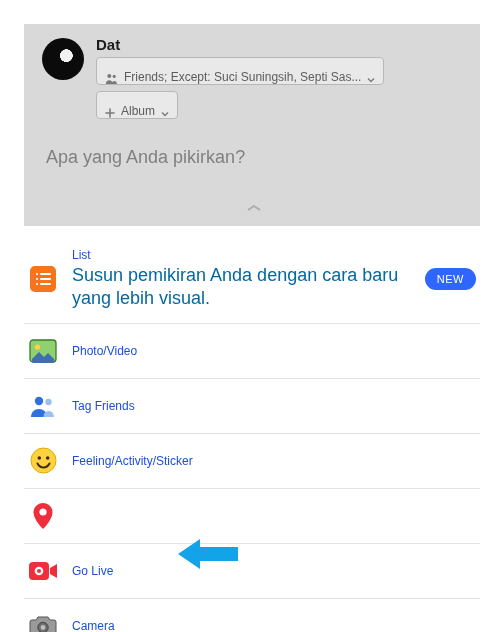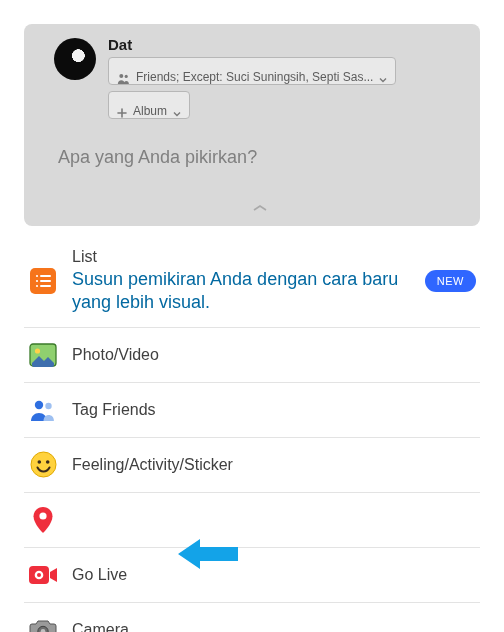--- a/index.html
+++ b/index.html
@@ -1,33 +1,33 @@
 <!DOCTYPE html>
 <html><head>
 <meta charset="utf-8">
 <style>
 html,body{margin:0;padding:0;font-family:-apple-system,Helvetica,Arial,sans-serif;background:#fff}
 .wrap{width:504px;margin:0;padding:24px 24px 0 24px;box-sizing:border-box}
-.composer{background:#d9d9d9;border-radius:8px;padding:12px 14px 8px 30px;box-sizing:border-box}
+.composer{background:#d9d9d9;border-radius:0;padding:12px 14px 8px 18px;box-sizing:border-box}
 .comp-head{display:flex;align-items:flex-start}
 .avatar{width:42px;height:42px;border-radius:50%;background:radial-gradient(circle at 58% 42%,#f2f2f2 0 18%,#0b0b0b 19% 100%);flex:0 0 auto;margin-top:2px}
 .head-right{margin-left:12px;flex:1;min-width:0}
 .uname{font-weight:700;font-size:15px;color:#1c1c1c;margin-bottom:4px}
 .pill-row{display:flex;gap:6px;flex-wrap:wrap}
 .pill{display:inline-flex;align-items:flex-end;height:26px;padding:0 8px;border:1px solid #b7b7b7;border-radius:4px;background:#e9e9e9;color:#5c5c5c;font-size:12px;white-space:nowrap;max-width:100%;overflow:hidden;cursor:pointer}
 .pill .ic{display:inline-flex;margin-right:6px}
 .pill .lbl{overflow:hidden;text-overflow:ellipsis}
 .chev{margin-left:6px;display:inline-flex}
 .placeholder{color:#808080;font-size:18px;margin:28px 4px 30px 4px}
 .collapse{display:flex;justify-content:center;align-items:center;height:20px;cursor:pointer}
 .menu{margin-top:10px}
 .row{display:flex;align-items:center;padding:12px 4px;border-bottom:1px solid #e3e3e3;cursor:pointer}
 .row .ic-box{width:30px;height:30px;display:flex;align-items:center;justify-content:center;flex:0 0 auto;margin-right:14px}
 .row .txt{flex:1;min-width:0}
-.row .title{font-size:16px;color:#404040}
+.row .title{font-size:12px;color:#1d4ed8}
 .row .sub{font-size:18px;color:#0369a1;margin-top:2px;line-height:1.3}
 .badge{background:#2f66ff;color:#fff;border-radius:999px;font-size:11px;font-weight:400;letter-spacing:.5px;padding:5px 12px;flex:0 0 auto}
 svg{display:block}
 .arrow{position:absolute;left:178px;top:537px}
 .rel{position:relative}
 </style>
 </head>
 <body>
 <div class="wrap rel">
 

